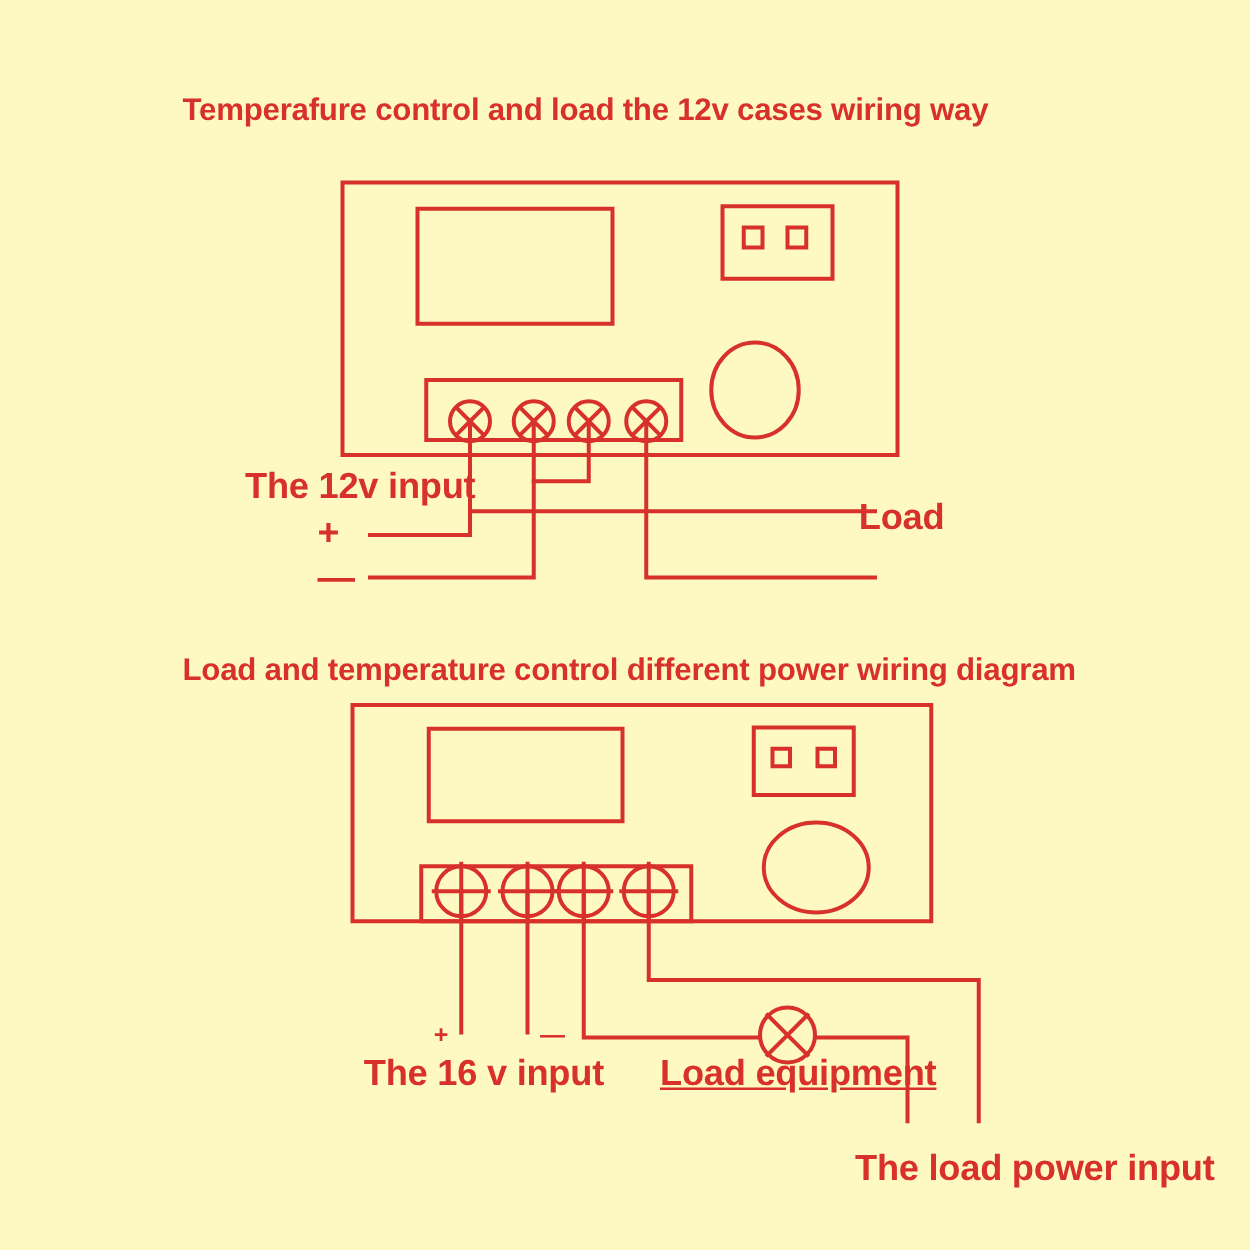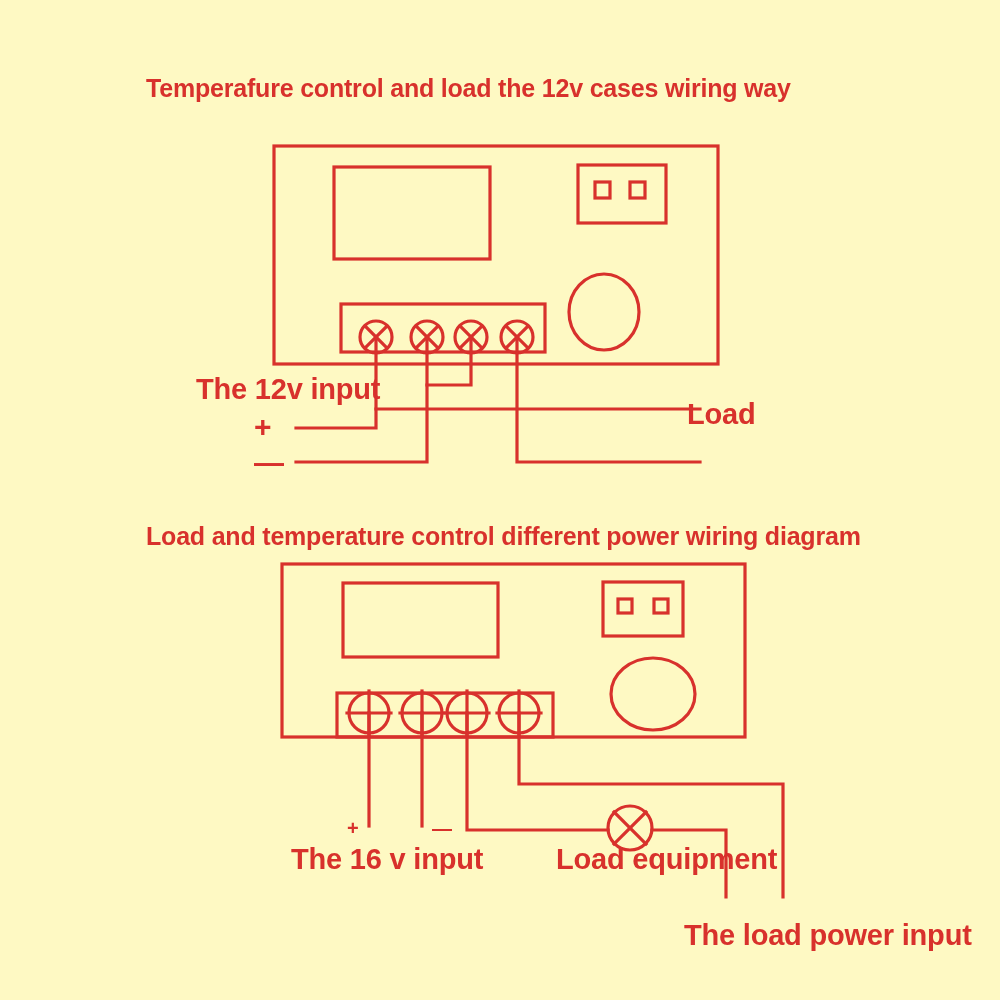--- a/index.html
+++ b/index.html
@@ -191,17 +191,17 @@
   <div class="lbl callout" style="left:687px; top:400px;">Load</div>
 
   <div class="lbl title" style="left:146px; top:524px;">Load and temperature control different power wiring diagram</div>
 
   <div class="lbl sign-small" style="left:347px; top:818px;">+</div>
 
   <div class="lbl sign-small" style="left:432px; top:818px;">—</div>
 
   <div class="lbl callout" style="left:291px; top:845px;">The 16 v  input</div>
 
-  <div class="lbl callout" style="left:556px; top:845px;">Load equipment</div>
+  <div class="lbl callout" style="left:528px; top:845px;text-decoration:underline;">Load equipment</div>
 
   <div class="lbl callout" style="left:684px; top:921px;">The load power input</div>
 
 </div>
 
 </body></html>

